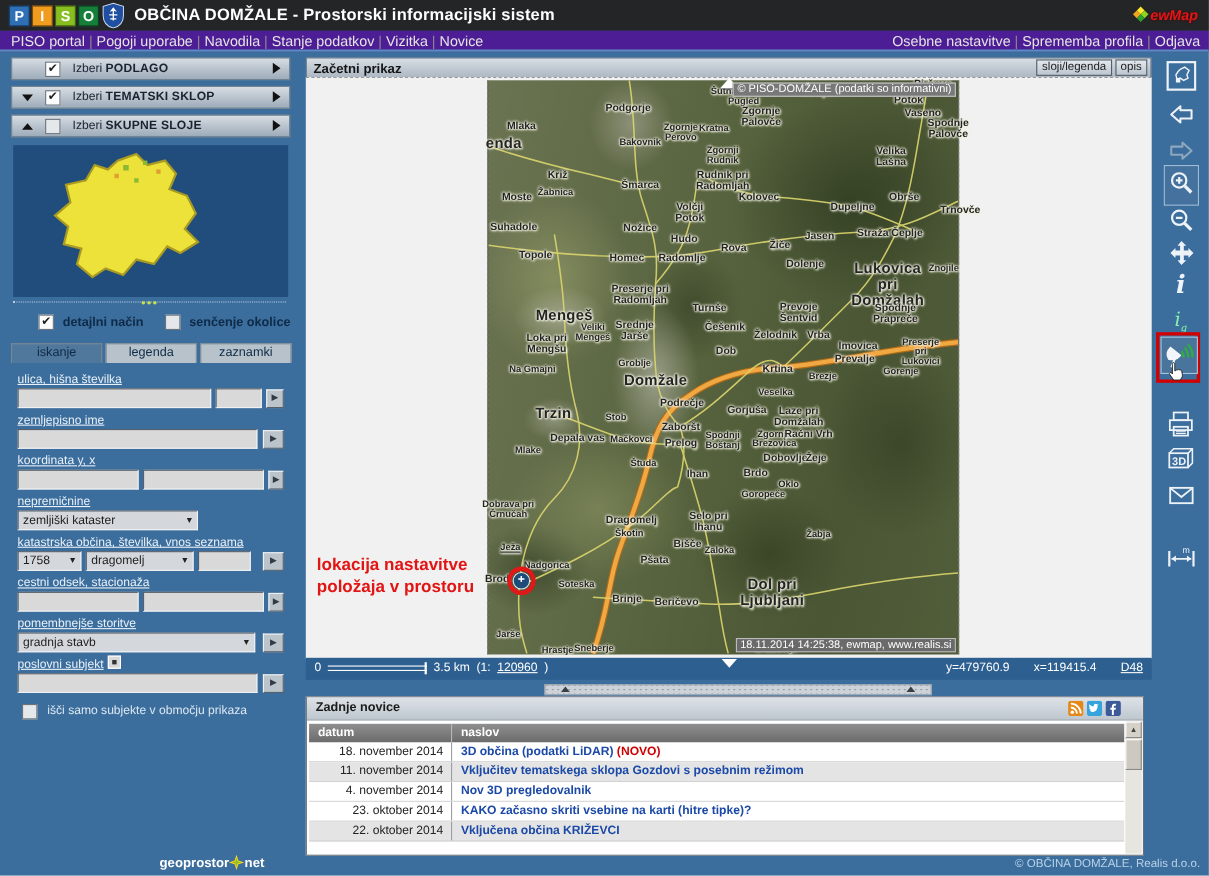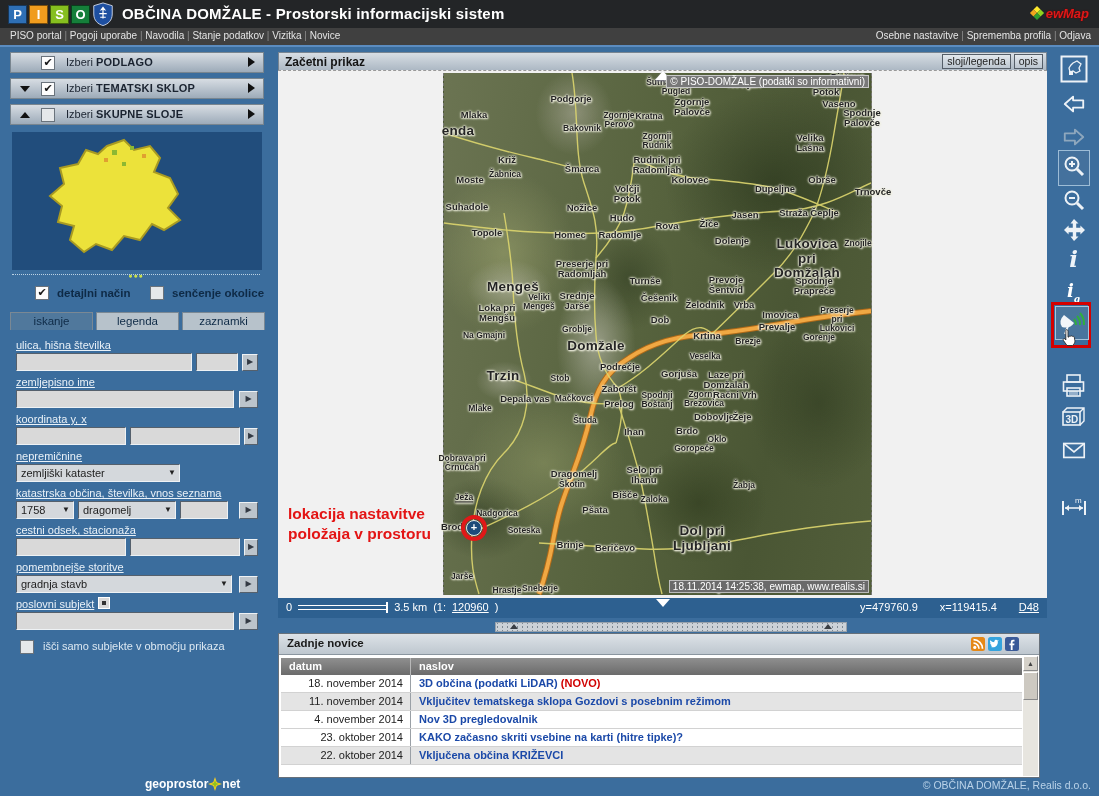--- a/index.html
+++ b/index.html
@@ -8,21 +8,21 @@
 
   
   #hdr{position:absolute;left:0;top:0;width:1099px;height:28px;background:#232527;}
   #logo{position:absolute;left:8px;top:5px;display:flex;gap:2px;}
   .lbox{width:17px;height:17px;color:#fff;font-weight:bold;font-size:13px;line-height:17px;text-align:center;border:1px solid rgba(0,0,0,.5);}
   .lb-p{background:#2e6fb5;} .lb-i{background:#f09c1e;} .lb-s{background:#86bf1f;} .lb-o{background:#157f3a;}
   #shield{position:absolute;left:92px;top:2px;}
   #hdr-title{position:absolute;left:122px;top:5px;color:#fff;font-weight:bold;font-size:15px;letter-spacing:.2px;}
   #ewmap{position:absolute;right:10px;top:5px;display:flex;align-items:center;gap:1px;}
   #ewmap-text{color:#e01818;font-weight:bold;font-style:italic;font-size:13px;text-shadow:0 0 2px #5a0000;}
-  #menubar{position:absolute;left:0;top:28px;width:1099px;height:17px;background:#404040;border-bottom:2px solid #5b8cc0;font-size:10px;color:#e4e4e4;}
+  #menubar{position:absolute;left:0;top:28px;width:1099px;height:17px;background:#4c1d95;border-bottom:2px solid #5b8cc0;font-size:13px;color:#e4e4e4;}
   #menu-left{position:absolute;left:10px;top:2px;} #menu-right{position:absolute;right:8px;top:2px;}
   .mlink{cursor:pointer;} .sep{color:#8a8a8a;}
 
   
   #sidebar{position:absolute;left:0;top:47px;width:272px;height:727px;}
   .phead{position:relative;margin:5px 8px 0 10px;height:19px;background:linear-gradient(#d7dde3,#9dabb9);border:1px solid #78858f;cursor:pointer;}
   .phead .tri-left{position:absolute;left:9px;top:7px;}
   .tri-down{width:0;height:0;border-left:5px solid transparent;border-right:5px solid transparent;border-top:6px solid #111;}
   .tri-up{width:0;height:0;border-left:5px solid transparent;border-right:5px solid transparent;border-bottom:6px solid #111;}
   .tri-right{position:absolute;right:8px;top:4px;width:0;height:0;border-top:5px solid transparent;border-bottom:5px solid transparent;border-left:7px solid #111;}
@@ -115,21 +115,21 @@
   .nbadge{color:#d00000;font-weight:bold;}
   #news-scroll{position:absolute;right:1px;top:22px;bottom:1px;width:15px;background:#e7e5df;}
   #ns-up{position:absolute;left:0;top:0;width:15px;height:15px;background:#d5d1c9;border:1px solid;border-color:#fff #8a8a8a #8a8a8a #fff;box-sizing:border-box;font-size:7px;text-align:center;line-height:13px;color:#444;cursor:pointer;}
   #ns-thumb{position:absolute;left:0;top:16px;width:15px;height:28px;background:#cdc9c1;border:1px solid;border-color:#fff #8a8a8a #8a8a8a #fff;box-sizing:border-box;cursor:grab;}
 
   
   #toolbar{position:absolute;left:1048px;top:47px;width:51px;height:727px;}
   .ticon{position:absolute;left:50%;transform:translateX(-50%);cursor:pointer;}
   .boxed{background:#44719d;border:1px solid #9dbcd6;}
   #t-info{font-family:"DejaVu Serif","Liberation Serif",serif;font-style:italic;font-weight:bold;font-size:23px;color:#eef3f8;}
-  #t-infog{font-family:"DejaVu Serif","Liberation Serif",serif;font-style:italic;font-weight:bold;font-size:18px;color:#ffffff;}
+  #t-infog{font-family:"DejaVu Serif","Liberation Serif",serif;font-style:italic;font-weight:normal;font-size:18px;color:#86efac;}
   #t-infog sub{font-size:9px;}
   #gps-wrap{position:absolute;left:3px;top:255px;width:40px;height:46px;border:3px solid #d40000;box-sizing:border-box;}
   #gps-btn{position:absolute;left:1px;top:1px;width:32px;height:32px;background:#49759d;border:1px solid #a8c4da;cursor:pointer;}
   #hand-cursor{position:absolute;left:11px;top:281px;width:20px;height:20px;z-index:9;}
 
   
   #footer{position:absolute;left:0;top:774px;width:1099px;height:22px;}
   #geologo{position:absolute;left:145px;top:3px;display:flex;align-items:center;font-size:12px;font-weight:bold;color:#fff;cursor:pointer;}
   #footer-right{position:absolute;right:8px;top:5px;font-size:10.5px;color:#b9d2e8;}
 </style>

